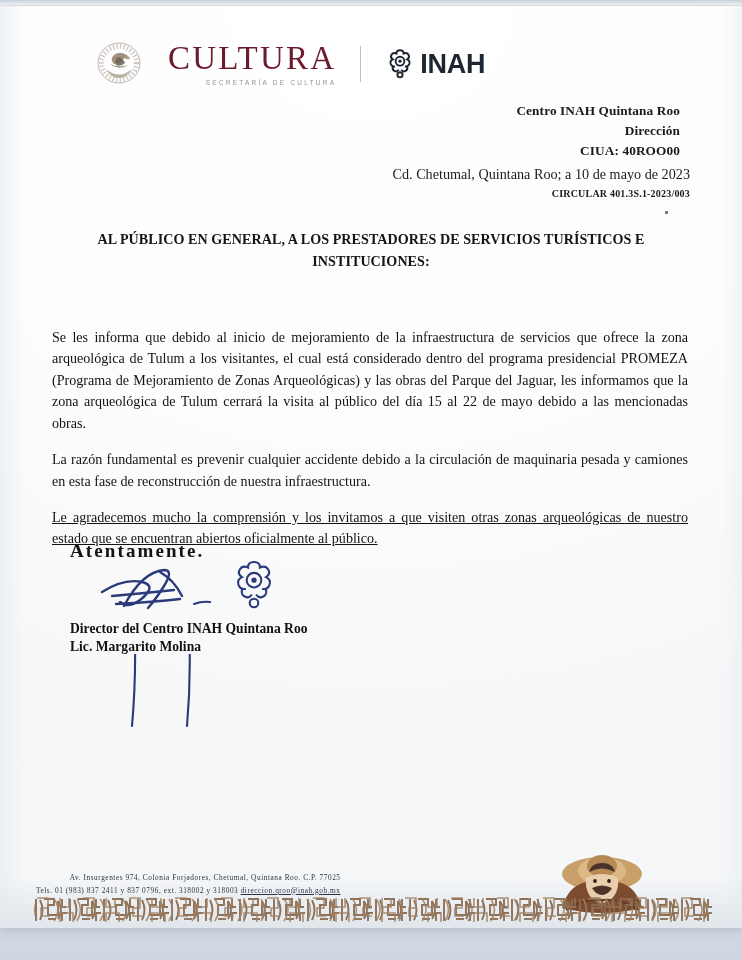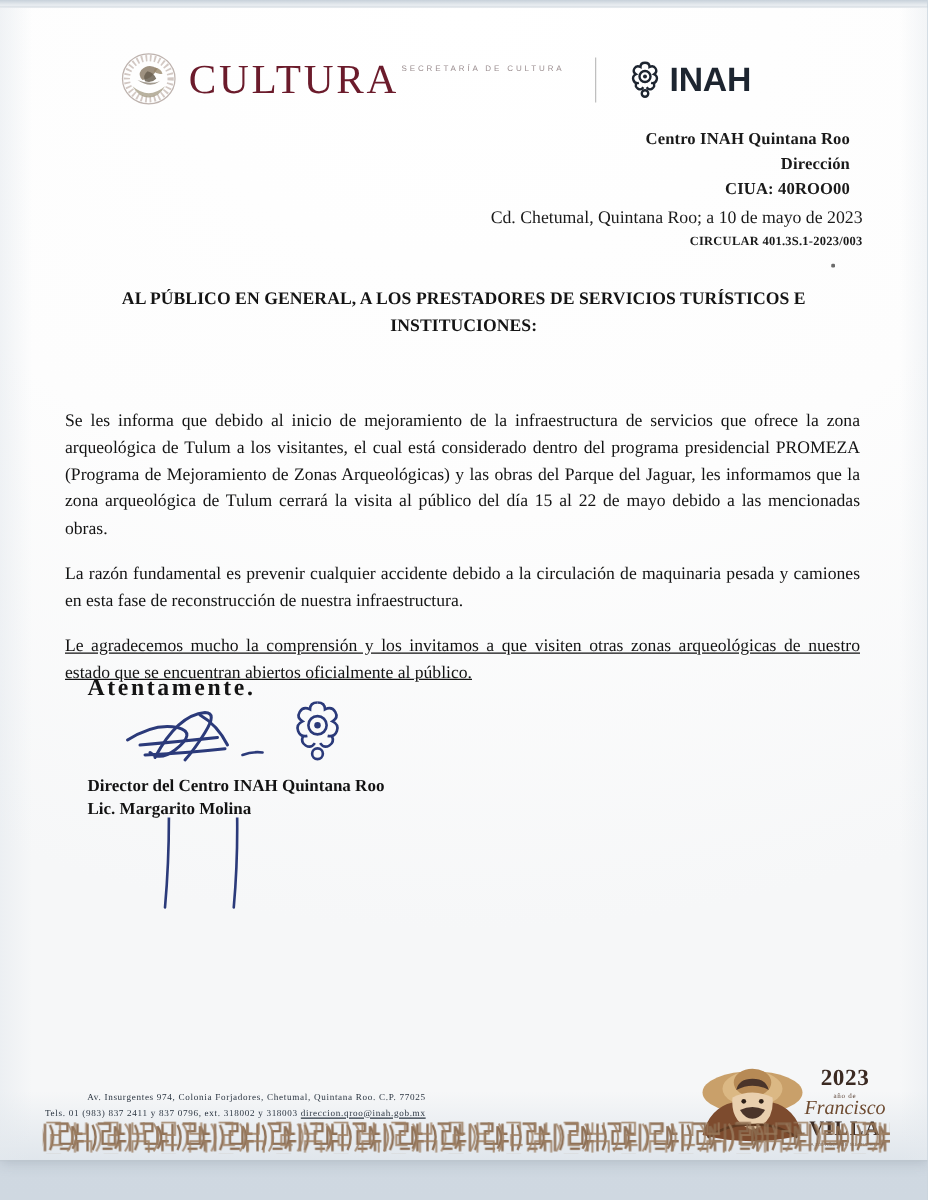--- a/index.html
+++ b/index.html
@@ -58,24 +58,25 @@
   .logo-row {
     position: absolute;
     left: 96px;
     top: 38px;
     display: flex;
     align-items: center;
     height: 52px;
   }
   .escudo { width: 46px; height: 44px; opacity: .92; }
   .cultura-block {
-    margin-left: 9px;
+    margin-left: 26px;
     display: flex;
-    flex-direction: row;
+    flex-direction: column;
     justify-content: center;
+    align-items: flex-end;
   }
   .cultura-word {
     font-family: "Liberation Serif", serif;
     font-size: 33px;
     letter-spacing: 2.2px;
     font-weight: 400;
     color: #6b1b2b;
     line-height: 1;
   }
   .cultura-sub {
@@ -386,27 +387,20 @@
         <ellipse cx="46" cy="18" rx="15" ry="11" fill="#b78a55"></ellipse>
         <path d="M6 60 q6 -22 24 -26 q16 -4 32 0 q18 4 24 26 q-40 10 -80 0z" fill="#7d4b2e"></path>
         <path d="M30 30 q16 -8 32 0 q2 20 -16 26 q-18 -6 -16 -26z" fill="#e9cfae"></path>
         <path d="M33 24 q13 -7 26 0 q-2 -9 -13 -9 q-11 0 -13 9z" fill="#4a342a"></path>
         <path d="M36 40 q10 -5 20 0 q-4 7 -10 7 q-6 0 -10 -7z" fill="#4a342a"></path>
         <circle cx="39" cy="33" r="1.9" fill="#2e2018"></circle>
         <circle cx="53" cy="33" r="1.9" fill="#2e2018"></circle>
         <path d="M12 56 q12 -10 26 -8" stroke="#5e3venue" fill="none"></path>
         <path d="M10 62 q18 -12 36 -10 q18 -2 36 10" fill="none" stroke="#5e3a22" stroke-width="2"></path>
       </svg>
-      <div class="villa-text">
-        <div class="villa-year">2023</div>
-        <div class="villa-anio">año de</div>
-        <div class="villa-name">Francisco</div>
-        <div class="villa-last">VILLA</div>
-        <div class="villa-tag">A 100 AÑOS DE SU MUERTE</div>
-      </div>
     </div>
 
     <svg class="greca" viewBox="0 0 678 26" preserveAspectRatio="none" aria-hidden="true">
       <defs>
         <pattern id="grecaP" width="34" height="26" patternUnits="userSpaceOnUse">
           <g fill="none" stroke="#8a6a4e" stroke-width="1.9">
             <path d="M2 2 v22"></path>
             <path d="M6 3 q5 10 0 20"></path>
             <path d="M10 2 h10 v6 h-6 v10 h10 v-14"></path>
             <path d="M24 4 q6 9 0 18"></path>

